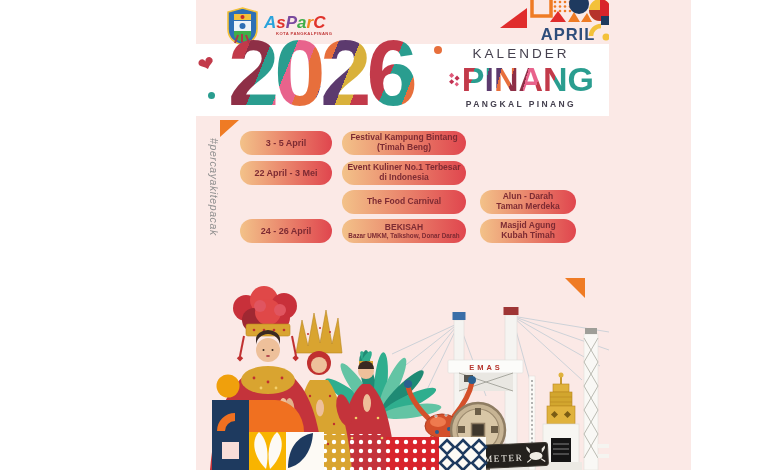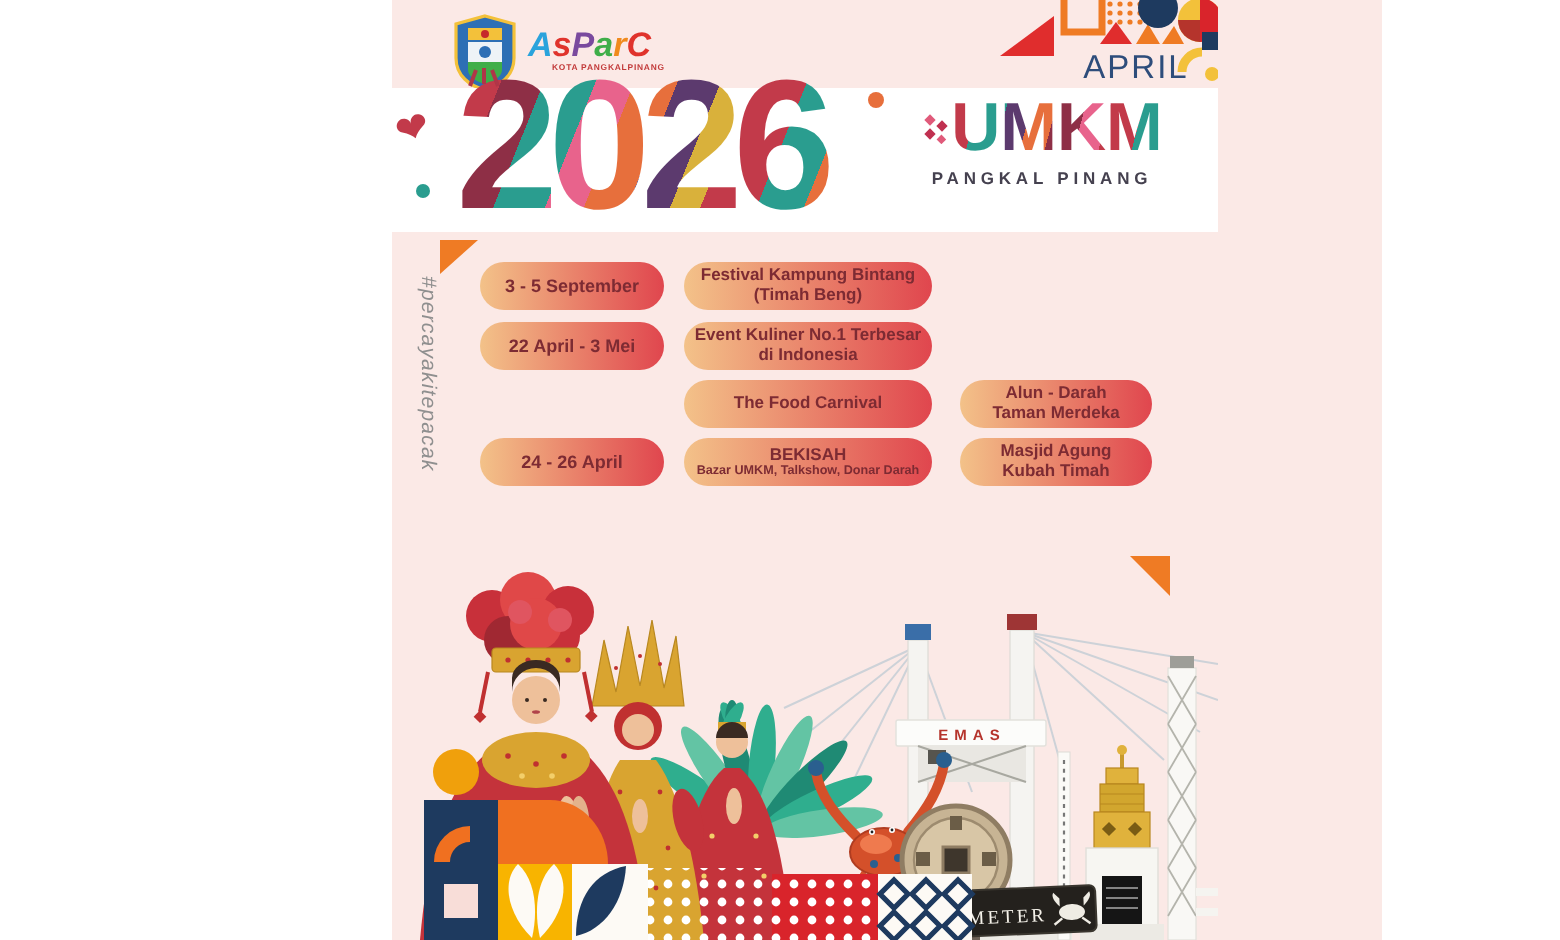--- a/index.html
+++ b/index.html
@@ -11,21 +11,21 @@
   .crest{position:absolute;left:30px;top:7px;width:33px;height:39px;}
   .brand{position:absolute;left:68px;top:13px;width:100px;}
   .brand-word{font-weight:bold;font-style:italic;font-size:17px;letter-spacing:0;}
   .brand-word span{display:inline-block;}
   .bw0{color:#2aa3dc}.bw1{color:#e0332c}.bw2{color:#7a4a9e}.bw3{color:#3fae49}.bw4{color:#f08a1d}.bw5{color:#e0332c}
   .brand-sub{font-size:4.2px;color:#c23a3a;font-weight:bold;letter-spacing:.4px;margin-top:-2px;margin-left:12px;}
 
   
   .april-deco{position:absolute;left:300px;top:0;width:113px;height:48px;}
   .april-label{position:absolute;left:331px;top:25px;width:82px;text-align:center;
-      font-size:16.5px;font-weight:400;color:#2e4d7b;letter-spacing:1px;}
+      font-size:16.5px;font-weight:700;color:#2e4d7b;letter-spacing:1px;}
 
   
   .band{position:absolute;left:0;top:44px;width:413px;height:72px;background:#ffffff;}
   .year{position:absolute;left:6px;top:27px;width:240px;font-size:92px;line-height:1;font-weight:bold;
       letter-spacing:-5px;color:#b03648;
       background:linear-gradient(112deg,#c23a4a 0 26px,#8e2f46 0 46px,#2a9d8f 0 70px,#e8638c 0 88px,
                  #e76f3c 0 108px,#5c3a6e 0 128px,#d9b13b 0 142px,#c23a4a 0 168px,#2a9d8f 0 190px,
                  #e76f3c 0 212px,#8e2f46 0 236px);
       -webkit-background-clip:text;background-clip:text;margin-left:26px;}
   @supports ((-webkit-background-clip:text) or (background-clip:text)){ .year{color:transparent;} }
@@ -122,37 +122,38 @@
   <div class="year">2026</div>
   <svg class="year-spark" viewBox="0 0 20 12">
     <line x1="3" y1="10" x2="6" y2="2" stroke="#b03648" stroke-width="2"></line>
     <line x1="10" y1="9" x2="10" y2="1" stroke="#b03648" stroke-width="2"></line>
     <line x1="17" y1="10" x2="14" y2="2" stroke="#b03648" stroke-width="2"></line>
   </svg>
   <div class="year-dot1"></div>
   <div class="year-dot2"></div>
 
   <div class="kal-block">
+    <div class="kal-line1">KALENDER</div>
     <div class="kal-line2">
       <svg class="kal-motif" viewBox="0 0 13 15">
         <rect x="2" y="1" width="4" height="4" transform="rotate(45 4 3)" fill="#e05a7a"></rect>
         <rect x="8" y="4" width="4" height="4" transform="rotate(45 10 6)" fill="#c03050"></rect>
         <rect x="2" y="8" width="4" height="4" transform="rotate(45 4 10)" fill="#c03050"></rect>
         <rect x="8" y="11" width="3.4" height="3.4" transform="rotate(45 9.7 12.7)" fill="#e05a7a"></rect>
       </svg>
-      <span class="kal-event">UMKM</span>
+      <span class="kal-event">PINANG</span>
     </div>
     <div class="kal-line3">PANGKAL PINANG</div>
   </div>
 
   <div class="tri-orange"></div>
   <div class="hashtag">#percayakitepacak</div>
 
   <div class="pill c1 r1">
-      <span class="date">3 - 5 September</span>
+      <span class="date">3 - 5 April</span>
     </div>
   <div class="pill c2 r1">
       <span class="l1">Festival Kampung Bintang</span>
       <span class="l2">(Timah Beng)</span>
     </div>
 
   <div class="pill c1 r2">
       <span class="date">22 April - 3 Mei</span>
     </div>
   <div class="pill c2 r2">

